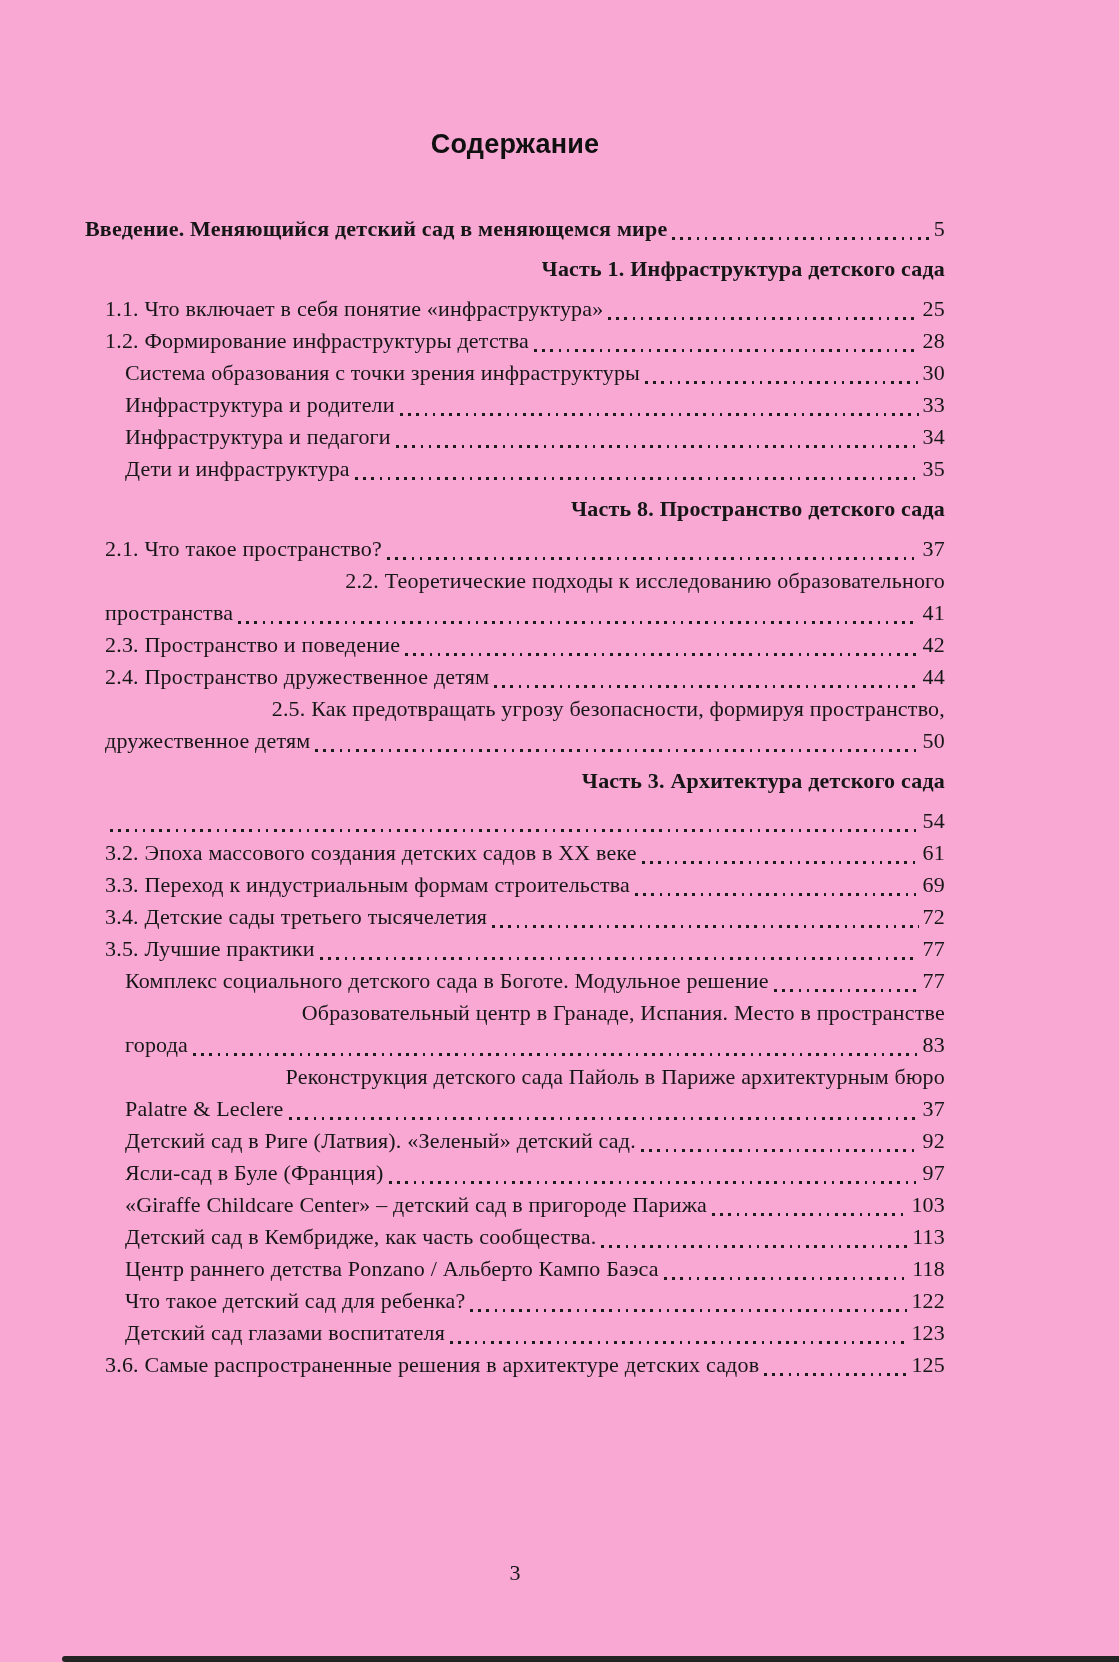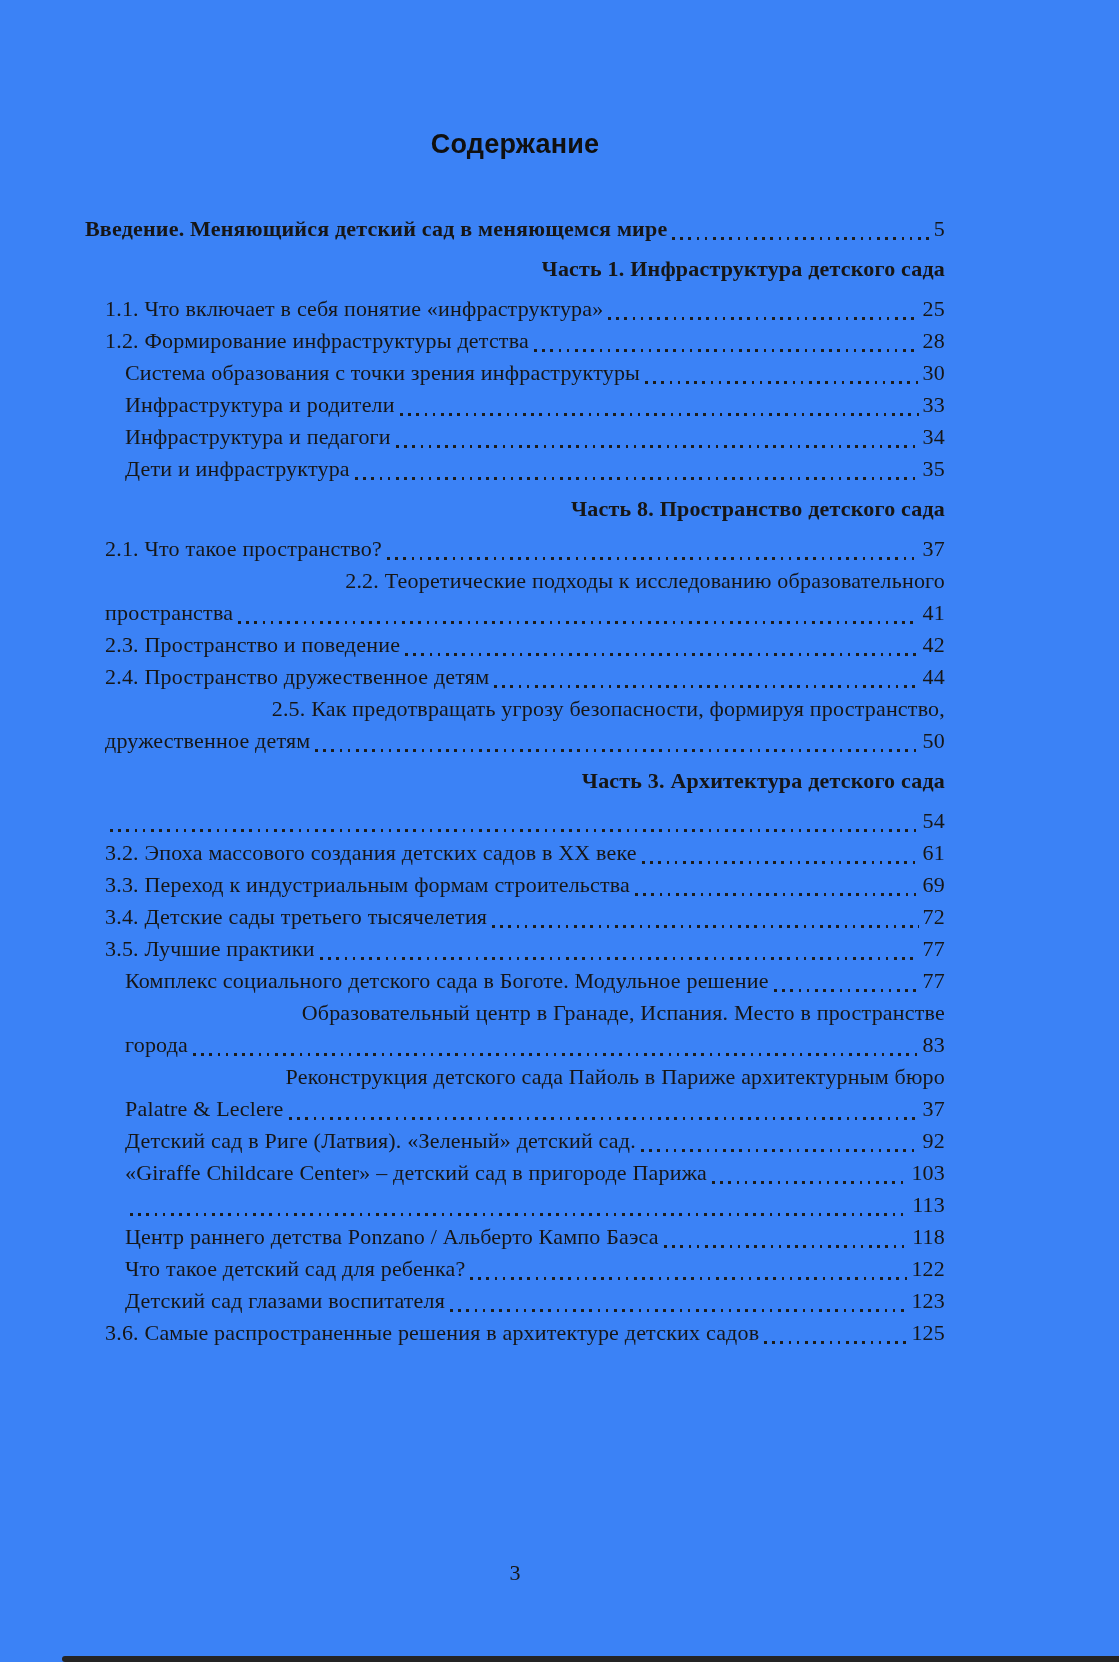--- a/index.html
+++ b/index.html
@@ -5,21 +5,21 @@
   * { margin: 0; padding: 0; box-sizing: border-box; }
   html, body { background: #e9e9e7; }
   body {
     width: 1119px;
     font-family: "Liberation Serif", serif;
   }
   .page {
     position: relative;
     width: 1119px;
     height: 1662px;
-    background: #3b82f6;
+    background: #f9a8d4;
     color: #161616;
     overflow: hidden;
   }
   .content {
     position: absolute;
     left: 85px;
     top: 0;
     width: 860px;
     height: 100%;
   }
@@ -256,27 +256,35 @@
         </div>
         <div class="entry sub">
           <div class="line">
             <span class="txt">Детский сад в Риге (Латвия). «Зеленый» детский сад.</span>
             <span class="dots"></span>
             <span class="pg">92</span>
           </div>
         </div>
         <div class="entry sub">
           <div class="line">
+            <span class="txt">Ясли-сад в Буле (Франция)</span>
+            <span class="dots"></span>
+            <span class="pg">97</span>
+          </div>
+        </div>
+        <div class="entry sub">
+          <div class="line">
             <span class="txt">«Giraffe Childcare Center» – детский сад в пригороде Парижа</span>
             <span class="dots"></span>
             <span class="pg">103</span>
           </div>
         </div>
         <div class="entry sub">
           <div class="line">
+            <span class="txt">Детский сад в Кембридже, как часть сообщества.</span>
             <span class="dots"></span>
             <span class="pg">113</span>
           </div>
         </div>
         <div class="entry sub">
           <div class="line">
             <span class="txt">Центр раннего детства Ponzano / Альберто Кампо Баэса</span>
             <span class="dots"></span>
             <span class="pg">118</span>
           </div>

